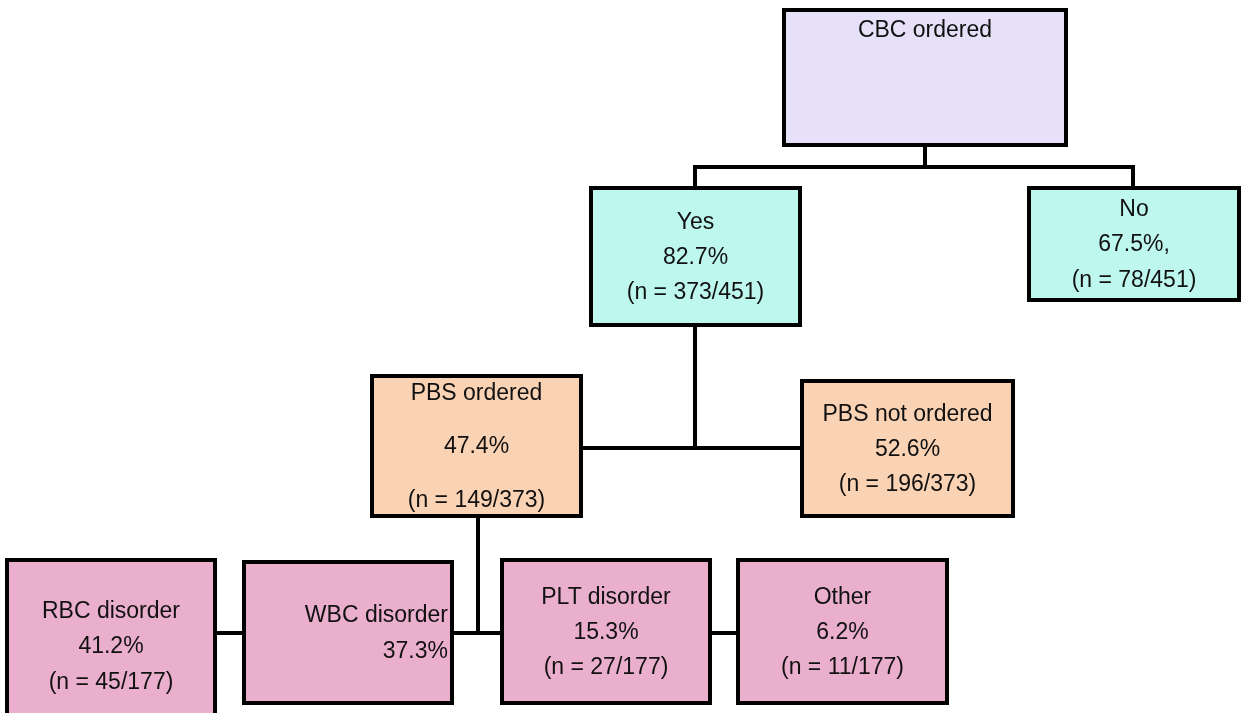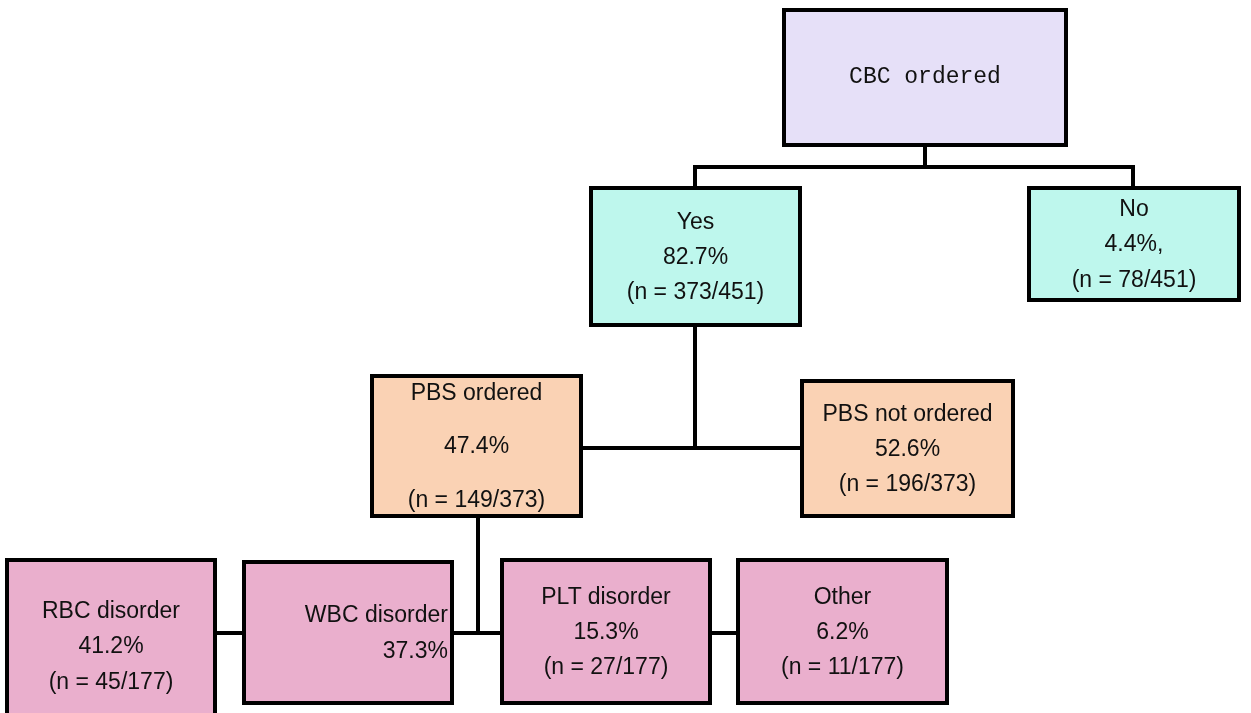--- a/index.html
+++ b/index.html
@@ -31,22 +31,21 @@
     font-size: 23px;
     line-height: 1.18;
     z-index: 3;
   }
   .node .line {
     display: block;
     padding: 4px 2px;
     white-space: nowrap;
   }
   .node.root {
-    justify-content: center;
-    font-family: Liberation Mono, monospace;
+    justify-content: flex-start;
   }
   .fill-lavender { background: #e6e0f8; }
   .fill-mint     { background: #bef7ed; }
   .fill-peach    { background: #fad2b4; }
   .fill-pink     { background: #eaafcd; }
 
   .edge {
     position: absolute;
     background: #000000;
     z-index: 1;
@@ -84,21 +83,21 @@
   </div>
 
   <div class="node fill-mint" style="left:589px; top:186px; width:213px; height:141px;">
     <span class="line">Yes</span>
     <span class="line">82.7%</span>
     <span class="line">(n = 373/451)</span>
   </div>
 
   <div class="node fill-mint" style="left:1027px; top:186px; width:214px; height:116px;">
     <span class="line">No</span>
-    <span class="line">4.4%,</span>
+    <span class="line">67.5%,</span>
     <span class="line">(n = 78/451)</span>
   </div>
 
   <div class="node fill-peach" style="left:370px; top:374px; width:213px; height:144px;gap:18px;">
     <span class="line">PBS ordered</span>
     <span class="line">47.4%</span>
     <span class="line">(n = 149/373)</span>
   </div>
 
   <div class="node fill-peach" style="left:800px; top:379px; width:215px; height:139px;">

